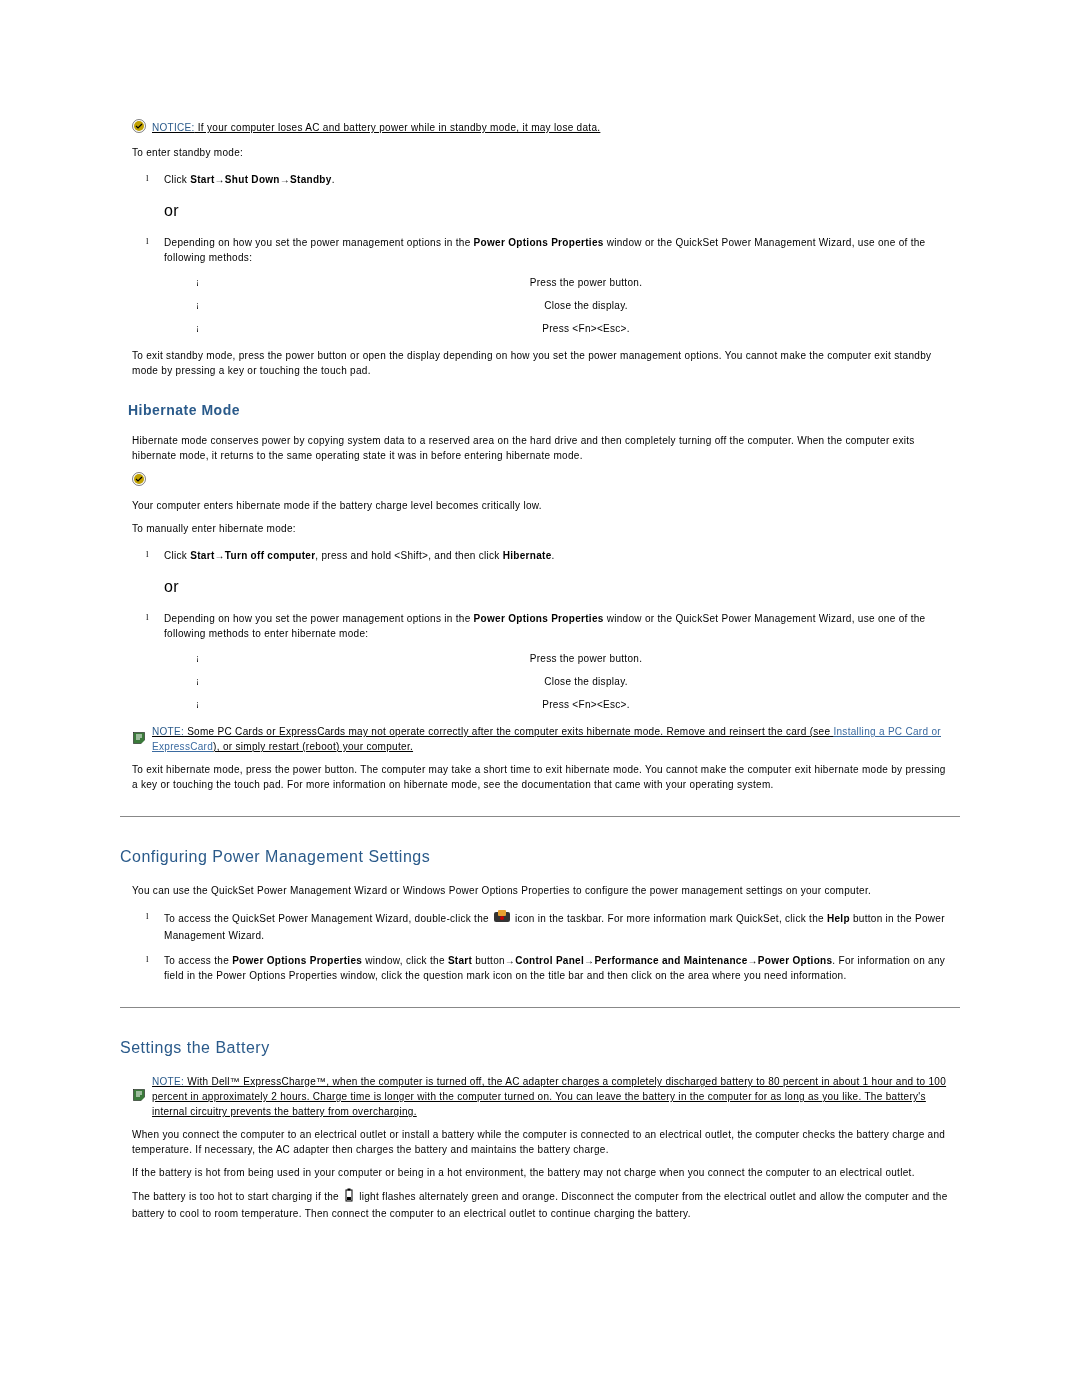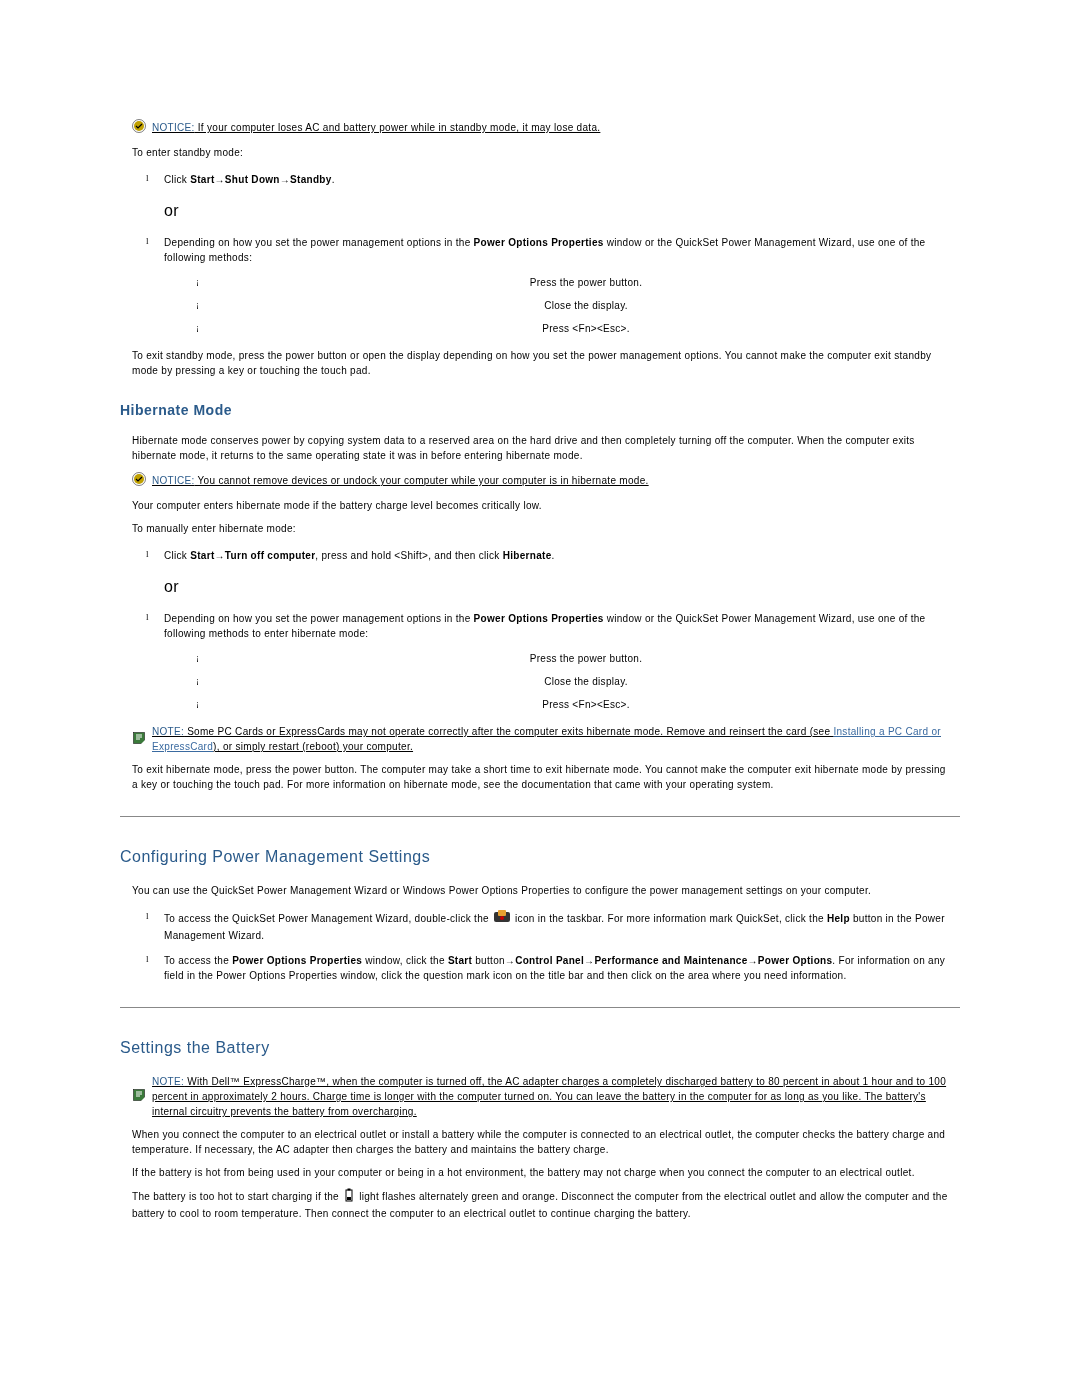--- a/index.html
+++ b/index.html
@@ -16,21 +16,21 @@
     color: #2a5a8a;
     font-size: 16px;
     font-weight: normal;
     margin: 28px 0 14px 0;
     letter-spacing: 0.5px;
   }
   .subsection-title {
     color: #2a5a8a;
     font-size: 14px;
     font-weight: bold;
-    margin: 22px 0 12px 0;
+    margin: 22px 0 12px 8px;
     letter-spacing: 0.5px;
   }
   p {
     margin: 8px 12px;
   }
   .notice-row, .note-row {
     display: flex;
     align-items: center;
     margin: 8px 0;
     padding-left: 12px;
@@ -151,23 +151,20 @@
 <p>Hibernate mode conserves power by copying system data to a reserved area on the hard drive and then completely turning off the computer. When the computer exits hibernate mode, it returns to the same operating state it was in before entering hibernate mode.</p>
 
 <div class="notice-row">
   <span class="notice-icon">
     <svg width="14" height="14">
         <circle cx="7" cy="7" r="6.5" fill="#fff" stroke="#000" stroke-width="0.5"></circle>
         <circle cx="7" cy="7" r="5" fill="#c0a000"></circle>
         <path d="M4 7 L6 9 L10 5" stroke="#000" stroke-width="1.2" fill="none"></path>
       </svg>
   </span>
-  <div class="notice-text">
-    <span class="notice-label">NOTICE:</span><span> You cannot remove devices or undock your computer while your computer is in hibernate mode.</span>
-  </div>
 </div>
 
 <p>Your computer enters hibernate mode if the battery charge level becomes critically low.</p>
 <p>To manually enter hibernate mode:</p>
 
 <ul class="outer-list">
   <li>
     <span style="">Cl</span><span>ick </span><span class="bold">Start</span><span>→</span><span class="bold">Turn off computer</span><span>, press and hold &lt;Shift&gt;, and then click </span><span class="bold">Hibernate</span><span>.</span>
   </li>
 </ul>

